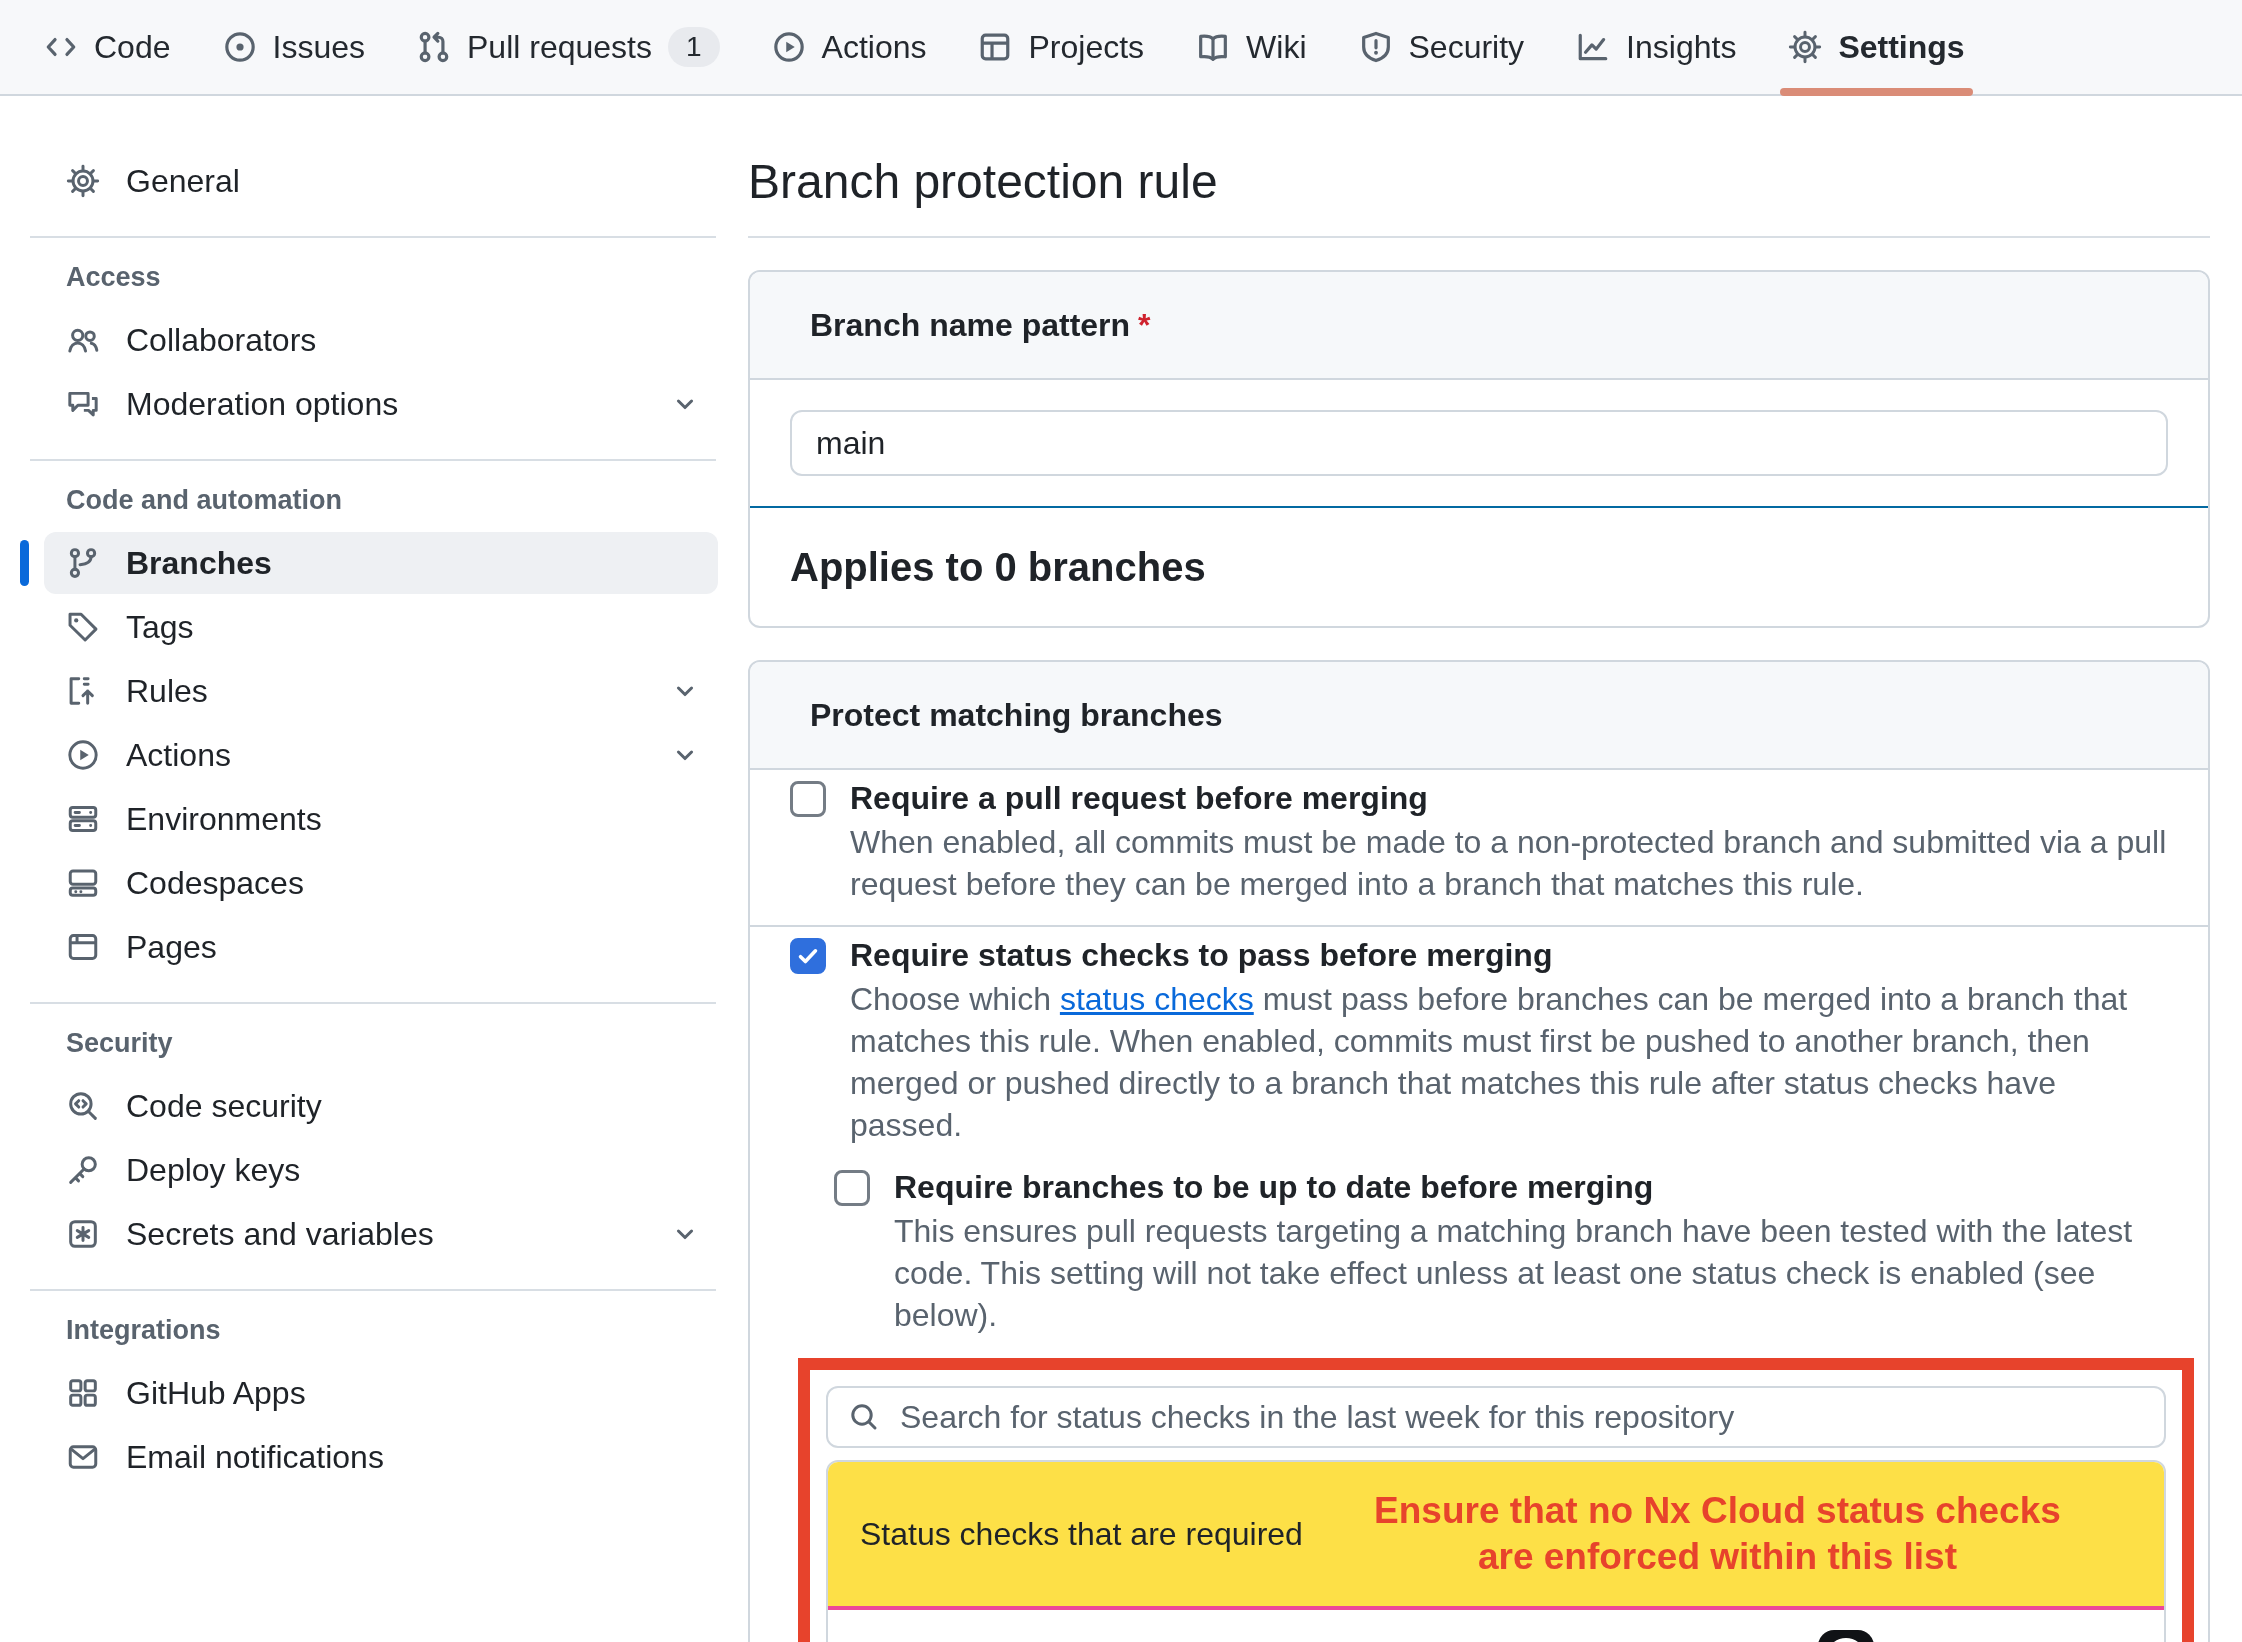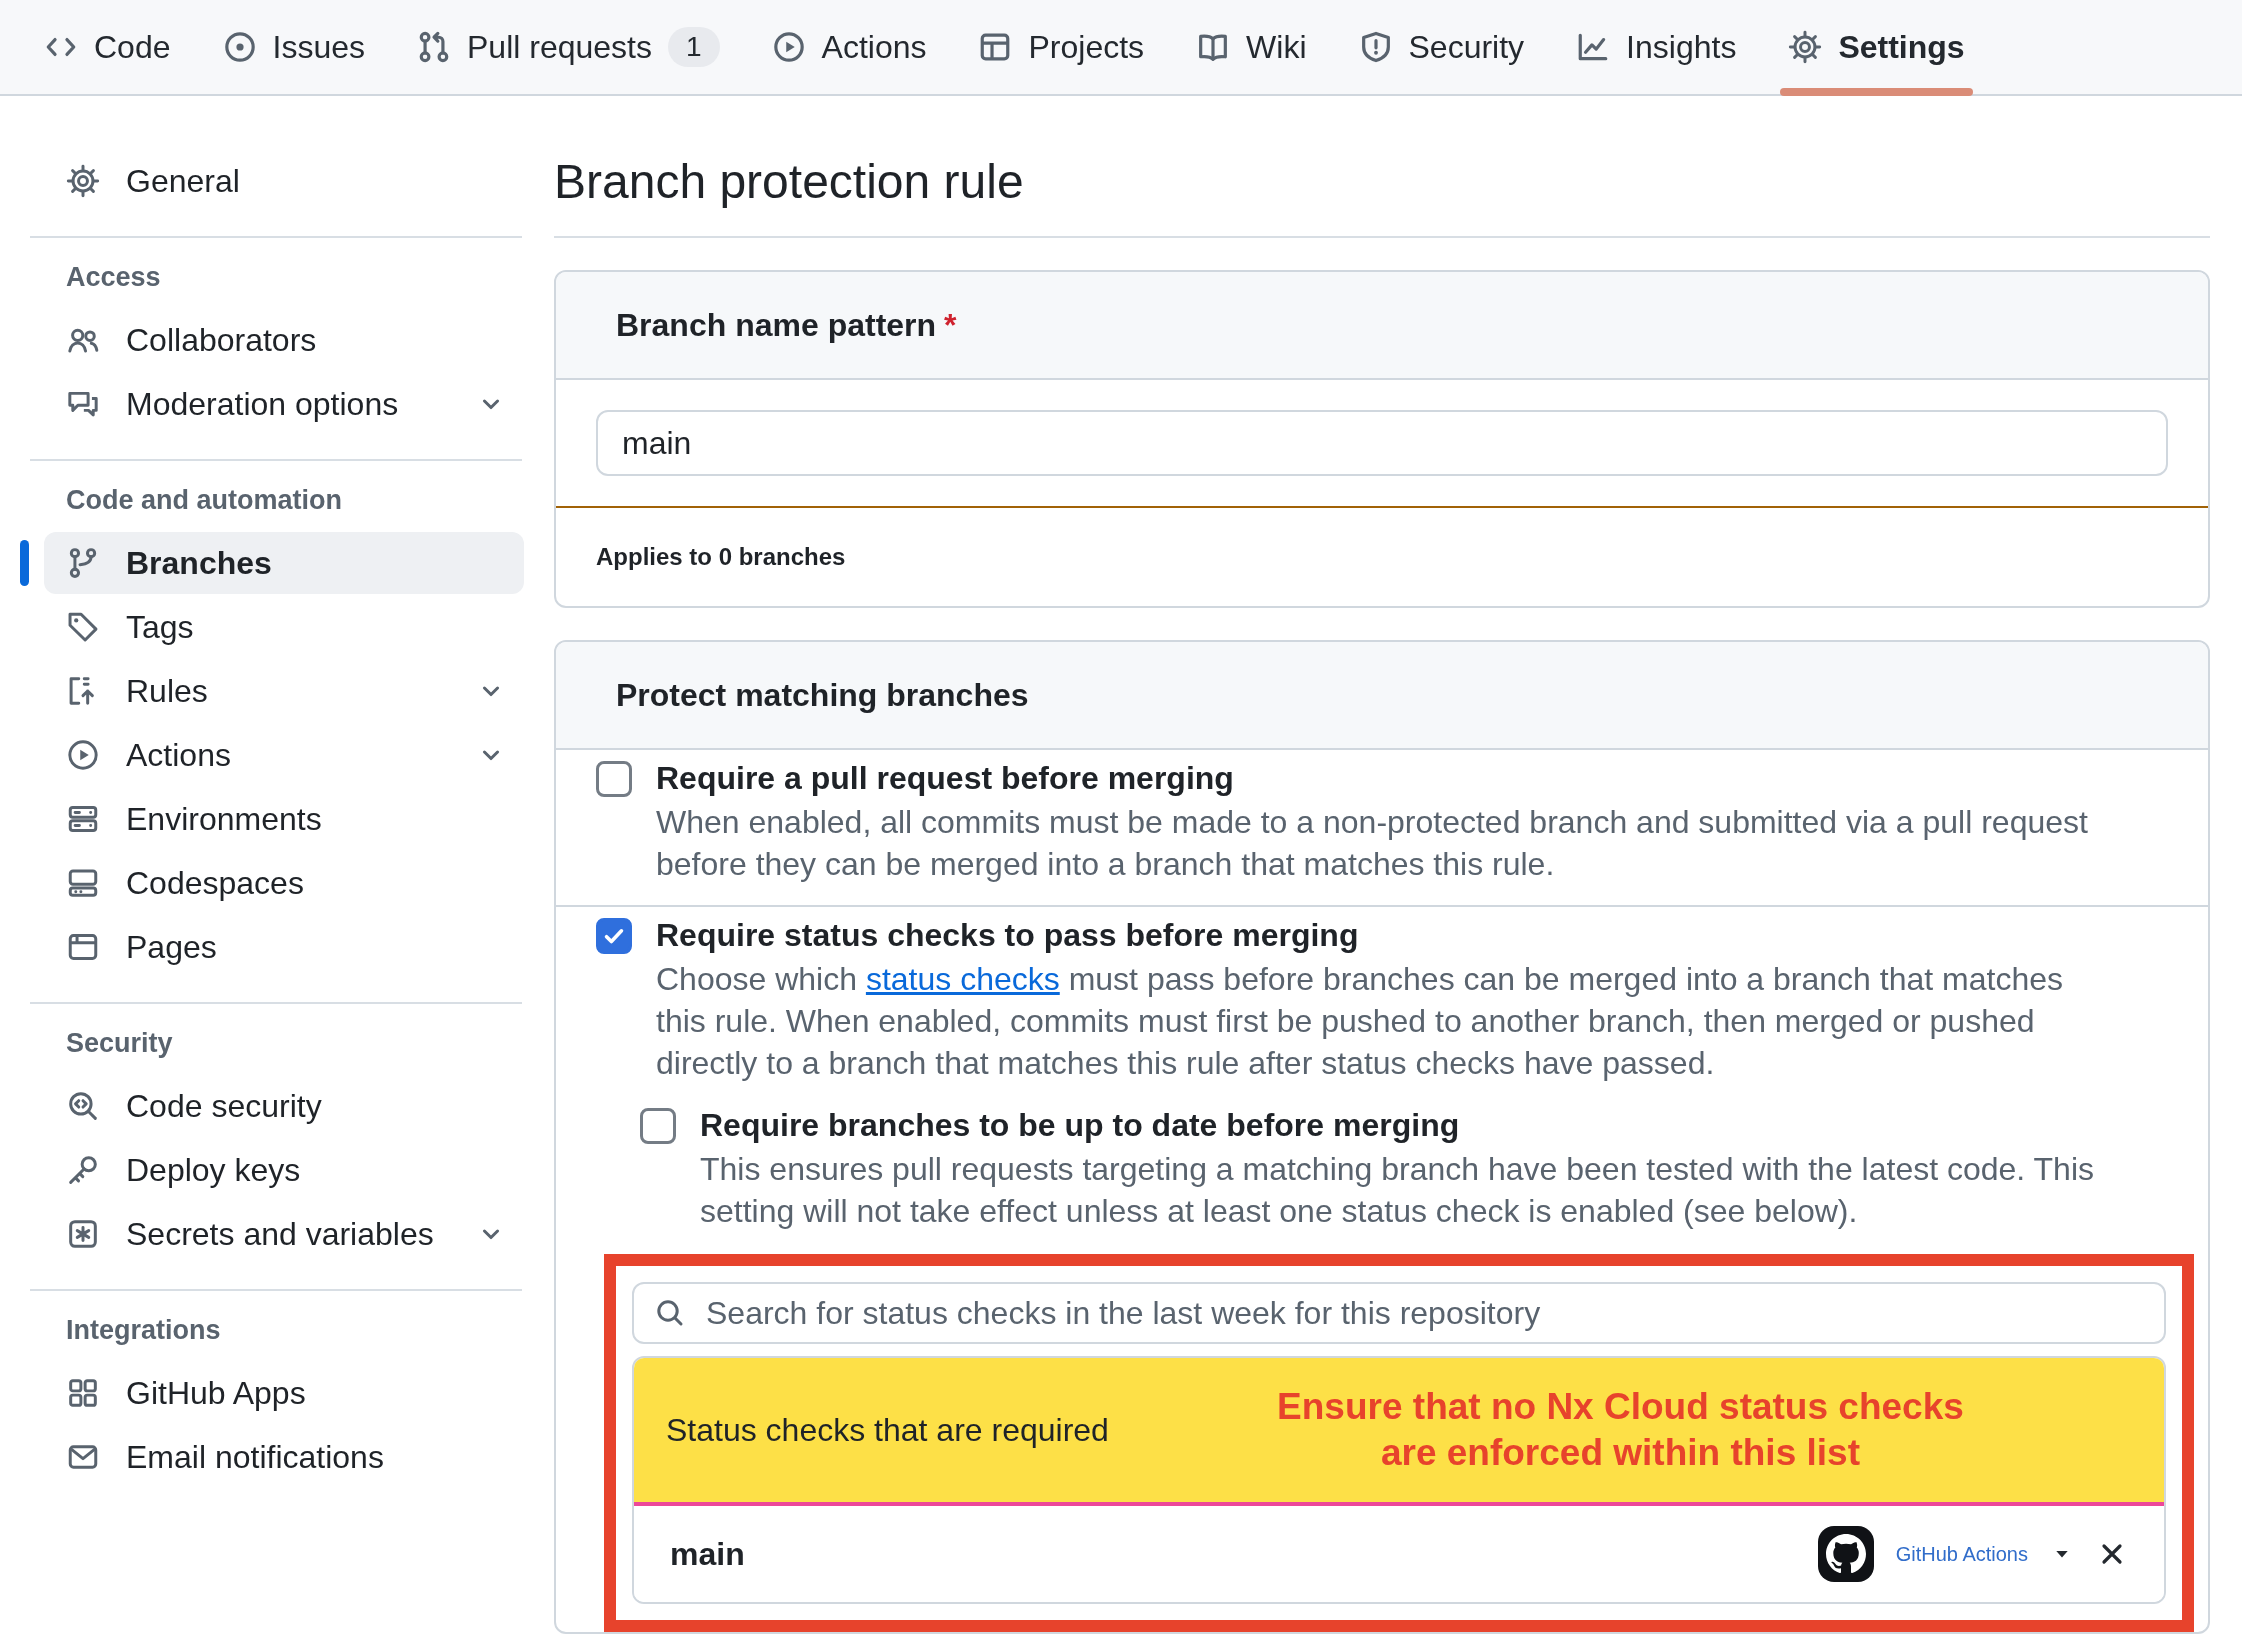--- a/index.html
+++ b/index.html
@@ -10,21 +10,21 @@
           background:#f7f8fa;border-bottom:2px solid #d0d7de;}
   .tab{display:flex;align-items:center;gap:16px;padding:0 26px;font-size:32px;color:#24292f;
        position:relative;cursor:pointer;text-decoration:none;}
   .tab .ic{width:34px;height:34px;color:#59636e;flex:none;}
   .tab.active{font-weight:700;}
   .tab.active::after{content:"";position:absolute;left:18px;right:18px;bottom:-2px;height:8px;
        border-radius:8px;background:#da8c77;}
   .badge{background:#e8eaee;border-radius:999px;padding:4px 18px;font-size:28px;color:#24292f;}
   
   .body-row{display:flex;align-items:flex-start;}
-  .sidebar{width:554px;flex:none;box-sizing:border-box;padding-top:54px;}
+  .sidebar{width:748px;flex:none;box-sizing:border-box;padding-top:54px;}
   .content{flex:1;box-sizing:border-box;padding-right:32px;min-width:0;}
   
   .side-item{position:relative;height:62px;margin:0 30px 2px 44px;border-radius:12px;
              display:flex;align-items:center;gap:26px;padding:0 18px 0 22px;font-size:32px;cursor:pointer;}
   .side-item .ic{width:34px;height:34px;color:#59636e;flex:none;}
   .side-item.selected{background:#eef0f3;font-weight:700;}
   .side-item.selected::before{content:"";position:absolute;left:-24px;top:8px;width:9px;height:46px;
              border-radius:6px;background:#0969da;}
   .side-item .chev{margin-left:auto;width:30px;height:30px;color:#59636e;flex:none;}
   .side-label{font-size:27px;font-weight:700;color:#59636e;margin:24px 30px 16px 66px;}
@@ -33,21 +33,21 @@
   h1.page-title{font-size:48px;font-weight:400;margin:56px 0 0 0;line-height:1.25;}
   .subhead{border-bottom:2px solid #d8dee4;margin-top:24px;}
   .card{border:2px solid #d0d7de;border-radius:12px;margin-top:32px;overflow:hidden;background:#fff;}
   .card-header{background:#f6f8fa;border-bottom:2px solid #d0d7de;padding:34px 60px;
                font-size:32px;font-weight:700;line-height:38px;}
   .req{color:#cf222e;margin-left:8px;}
   .input-row{padding:30px 40px;}
   .text-input{width:100%;box-sizing:border-box;height:66px;border:2px solid #d0d7de;border-radius:12px;
               font-size:32px;padding:0 24px;color:#1f2328;background:#fff;outline:none;
               font-family:"Liberation Sans","DejaVu Sans",sans-serif;}
-  .applies-row{border-top:2px solid #a16207;padding:30px 40px;font-size:24px;font-weight:700;line-height:38px;}
+  .applies-row{border-top:2px solid #0369a1;padding:40px 40px;font-size:40px;font-weight:700;line-height:38px;}
   
   .check-row{display:flex;align-items:flex-start;gap:24px;padding:9px 40px 0 40px;}
   .check-row.sub{margin-left:44px;padding-top:22px;}
   .checkbox{width:36px;height:36px;box-sizing:border-box;border:3px solid #747c85;border-radius:8px;
             background:#fff;flex:none;margin-top:2px;cursor:pointer;display:flex;align-items:center;justify-content:center;}
   .checkbox.checked{background:#2f6fdd;border-color:#2f6fdd;}
   .checkbox .ck{width:26px;height:26px;}
   .check-title{font-size:32px;font-weight:700;line-height:38px;}
   .check-desc{font-size:32px;color:#59636e;line-height:42px;margin-top:4px;max-width:1460px;}
   .check-desc a{color:#0969da;text-decoration:underline;cursor:pointer;}

